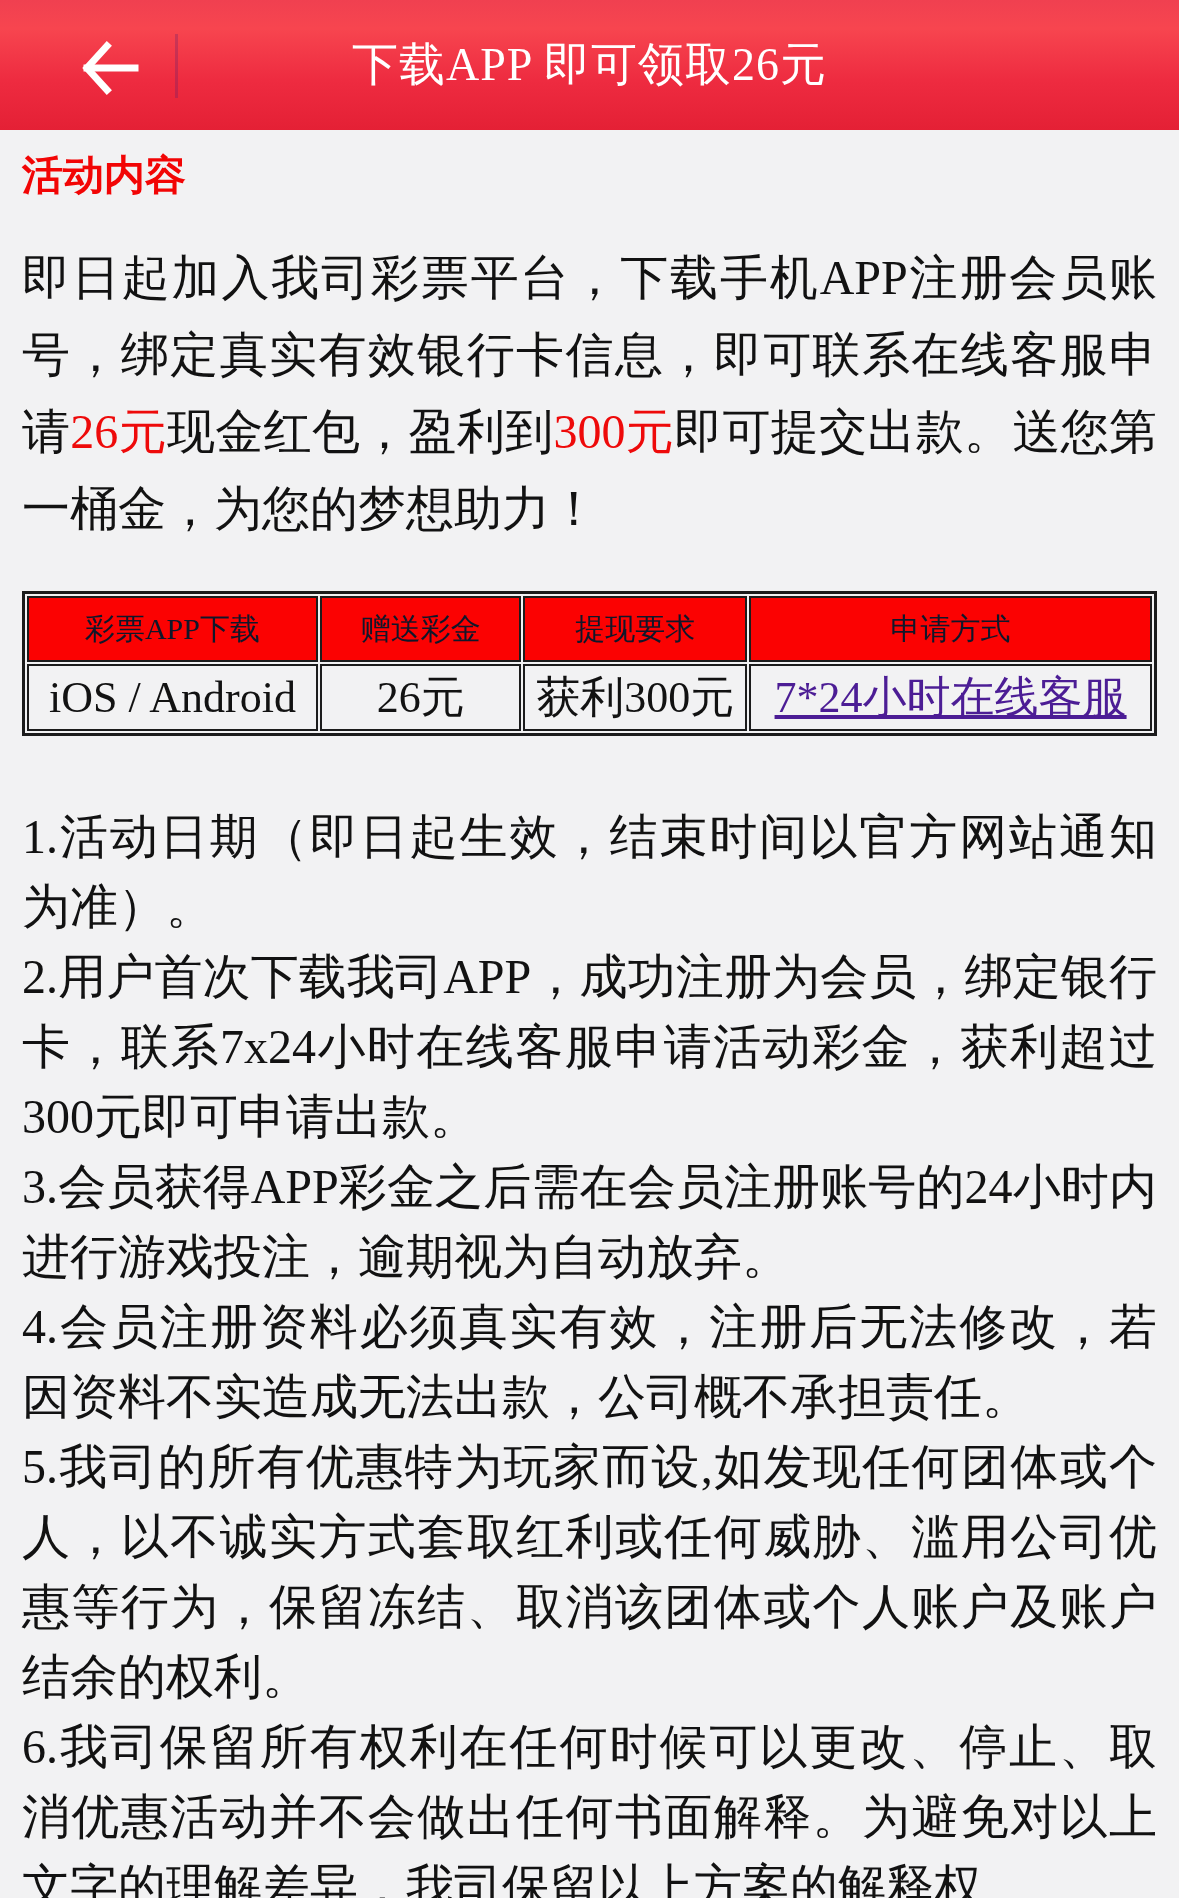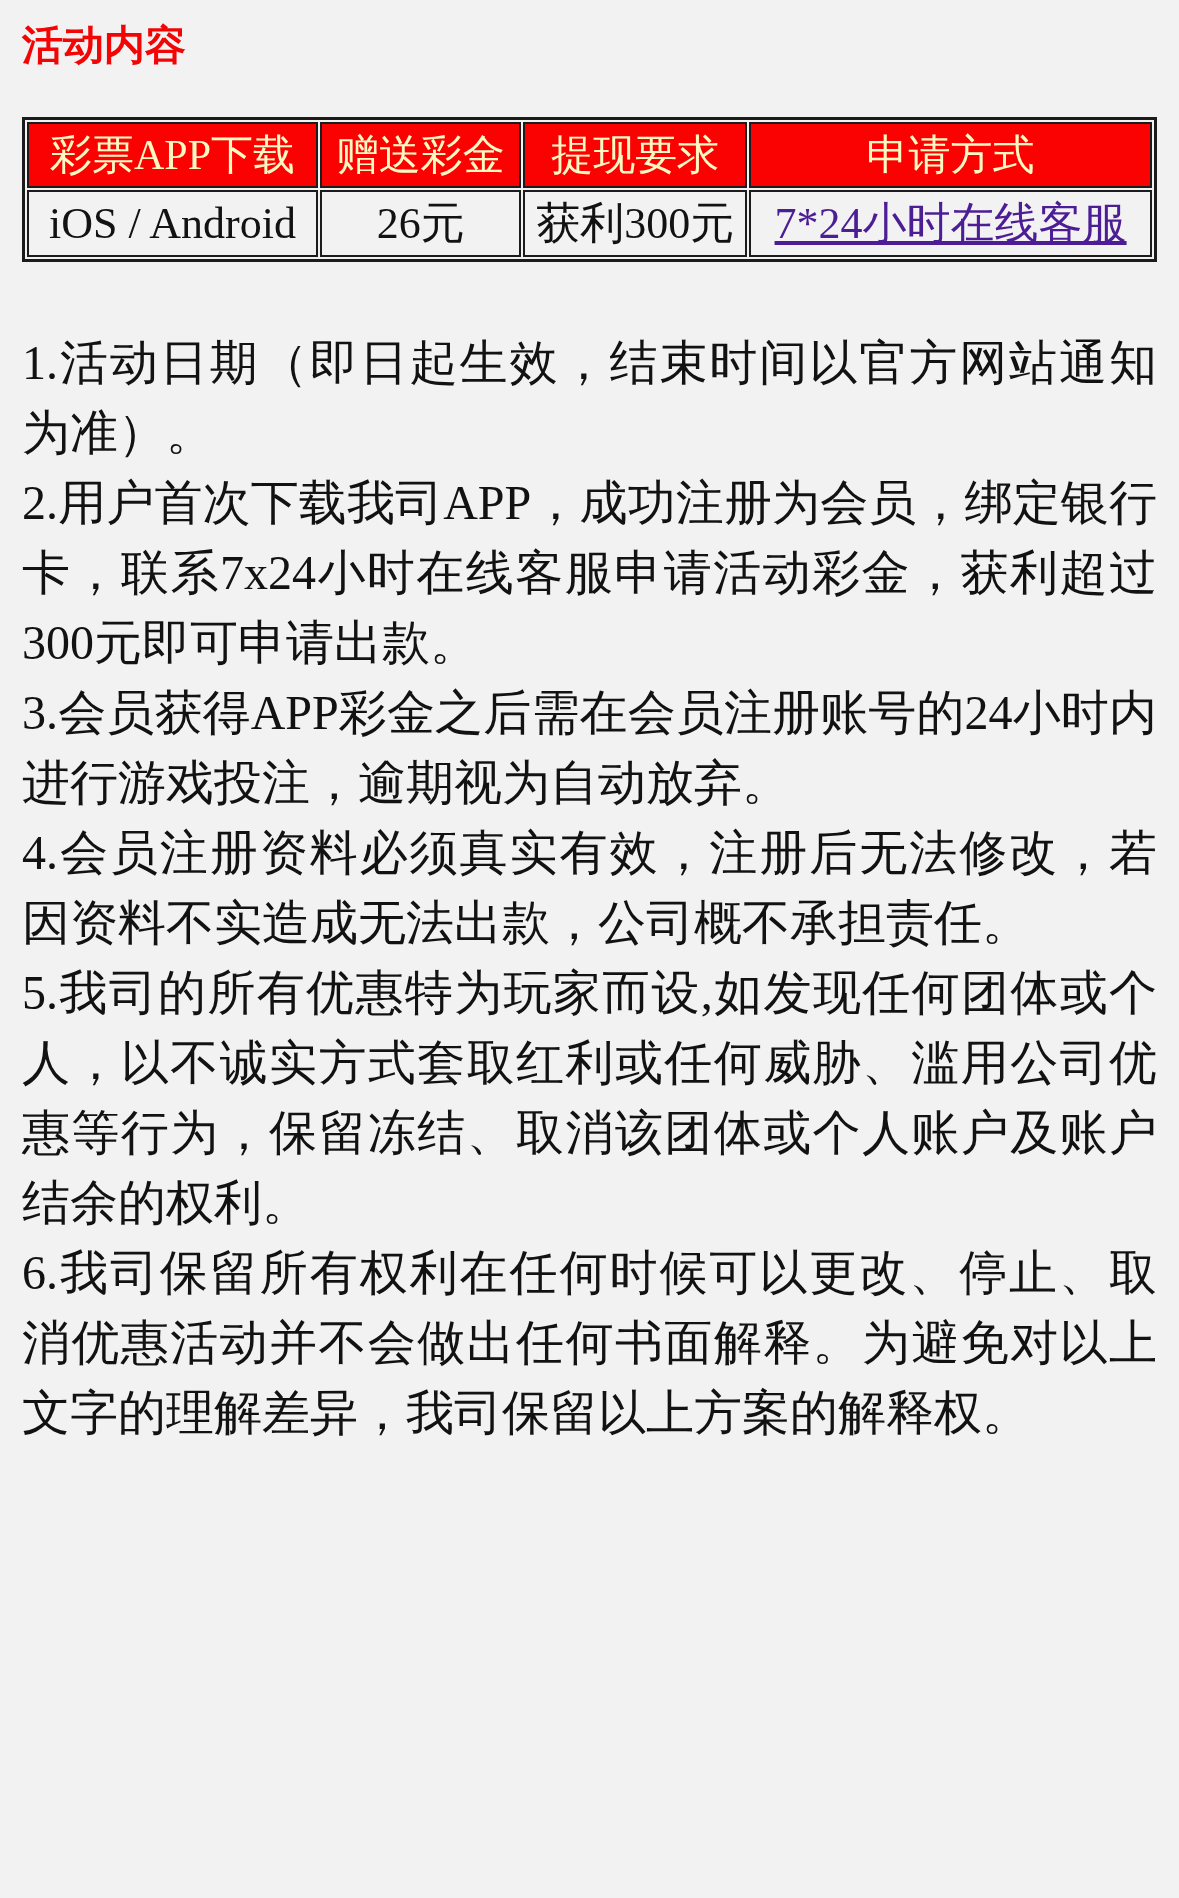--- a/index.html
+++ b/index.html
@@ -80,22 +80,22 @@
     border-spacing: 2px;
     border-collapse: separate;
   }
   table.promo td {
     border: 2px solid #1c1c1c;
     text-align: center;
     vertical-align: middle;
   }
   table.promo .th {
     background: #fb0202;
-    color: #fef9c3;
-    font-size: 42px;
+    color: #0f172a;
+    font-size: 30px;
     height: 66px;
     padding: 2px 4px;
   }
   table.promo .td {
     background: #f2f2f3;
     color: #121212;
     font-size: 44px;
     height: 60px;
     padding: 2px 6px;
   }
@@ -117,25 +117,42 @@
     color: #121212;
     text-align: justify;
   }
   .rule-item { }
 </style>
 </head>
 <body>
 
 <div class="page">
 
+  <div class="header">
+    <div class="back-btn">
+      <span>
+        <svg width="62" height="62" viewBox="0 0 62 62">
+          <g stroke="#ffffff" stroke-width="7" fill="none" stroke-linecap="square">
+            <line x1="8" y1="31" x2="56" y2="31"></line>
+            <polyline points="28,9 8,31 28,53"></polyline>
+          </g>
+        </svg>
+      </span>
+    </div>
+    <span class="header-divider"></span>
+    <div class="header-title">下载APP 即可领取26元</div>
+  </div>
 
   <div class="content">
 
     <div class="section-title">活动内容</div>
 
+    <div class="intro">
+      <span>即日起加入我司彩票平台，下载手机APP注册会员账号，绑定真实有效银行卡信息，即可联系在线客服申请</span><span class="red-em">26元</span><span>现金红包，盈利到</span><span class="red-em">300元</span><span>即可提交出款。送您第一桶金，为您的梦想助力！</span>
+    </div>
 
     <table class="promo">
       <tbody>
         <tr>
           <td class="th col-download">彩票APP下载</td>
           <td class="th col-bonus">赠送彩金</td>
           <td class="th col-req">提现要求</td>
           <td class="th col-apply">申请方式</td>
         </tr>
         <tr>

